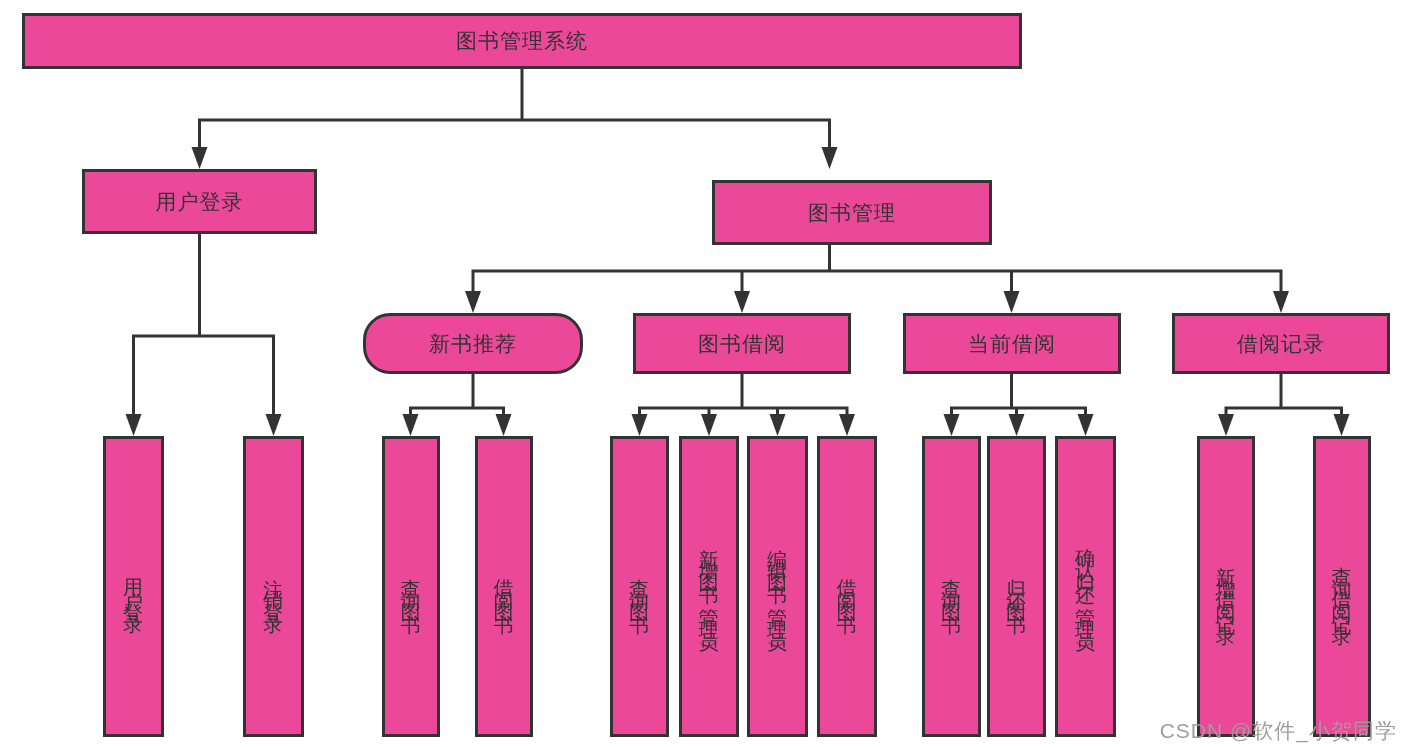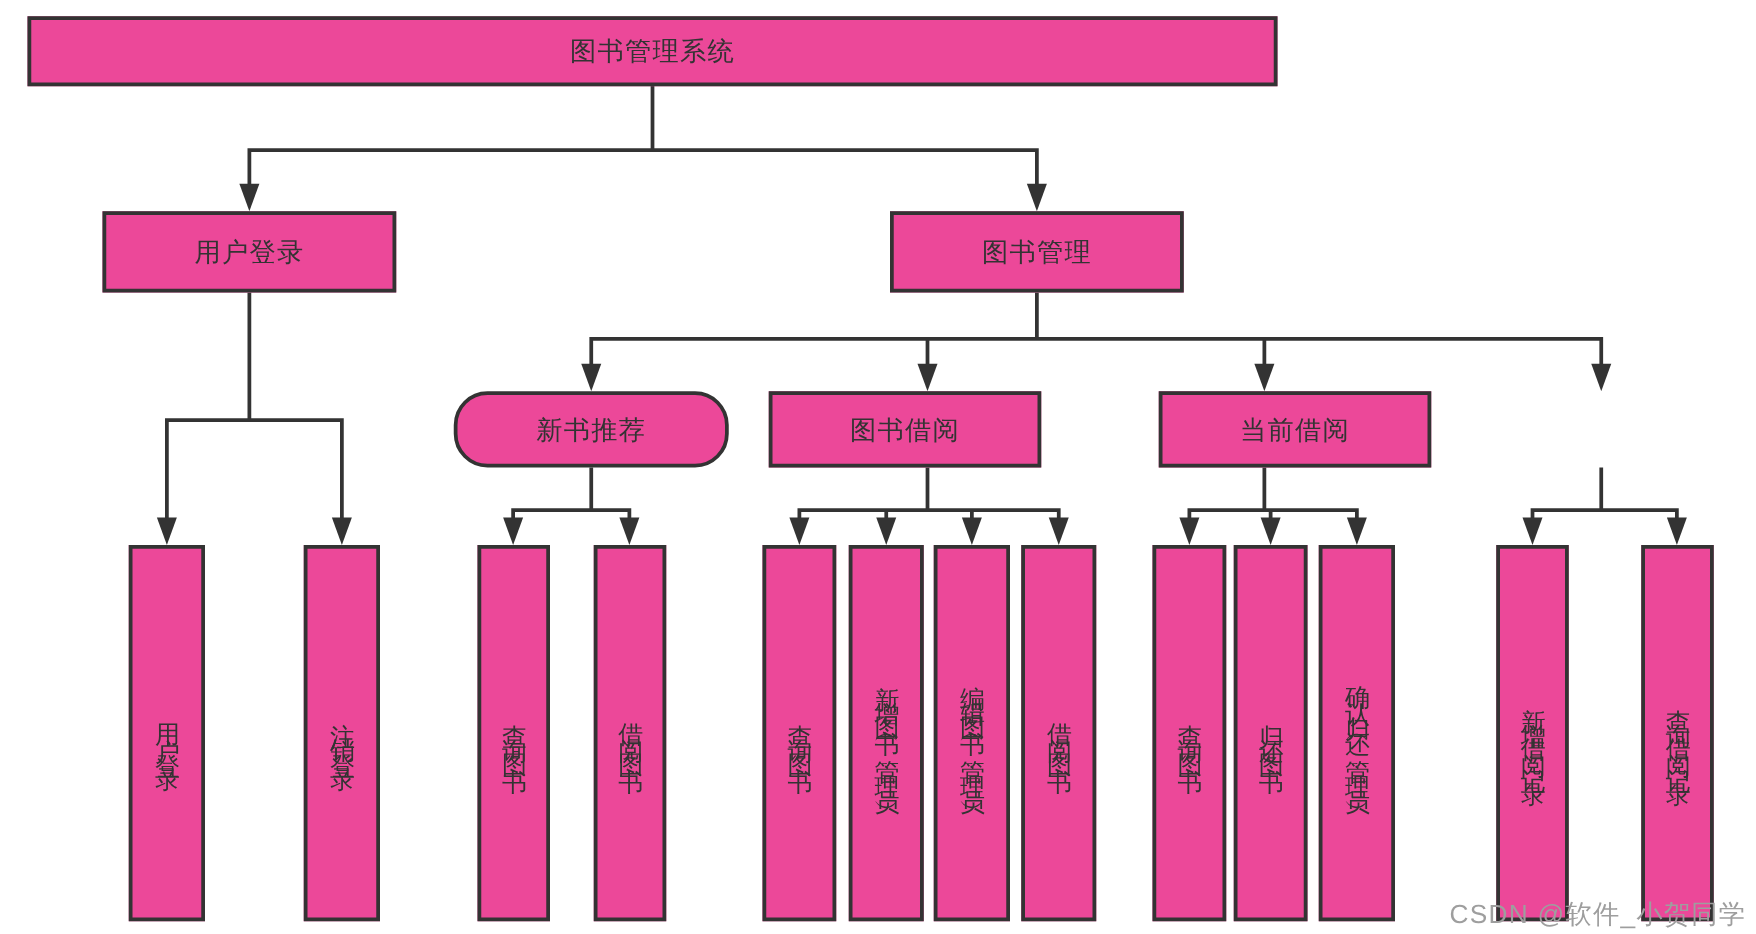--- a/index.html
+++ b/index.html
@@ -38,25 +38,25 @@
   }
   .box.v {
     font-size: 20px;
     writing-mode: vertical-rl;
     text-orientation: mixed;
     letter-spacing: 12px;
     line-height: 1;
   }
   .box.root { left: 22px;  top: 13px;  width: 1000px; height: 56px; }
   .box.lv1-a { left: 82px;  top: 169px; width: 235px; height: 65px; }
-  .box.lv1-b { left: 712px; top: 169px; width: 235px; height: 65px; }
+  .box.lv1-b { left: 712px; top: 180px; width: 280px; height: 65px; }
   .box.lv2 { top: 313px; height: 61px; }
   .box.lv2-a { left: 363px;  width: 220px; border-radius: 27px; }
-  .box.lv2-b { left: 615px;  width: 218px; }
-  .box.lv2-c { left: 927px;  width: 218px; }
+  .box.lv2-b { left: 633px;  width: 218px; }
+  .box.lv2-c { left: 903px;  width: 218px; }
   .box.lv2-d { left: 1172px; width: 218px; }
   .box.leaf { top: 436px; height: 301px; }
   .leaf-1  { left: 103px;  width: 61px; }
   .leaf-2  { left: 243px;  width: 61px; }
   .leaf-3  { left: 382px;  width: 58px; }
   .leaf-4  { left: 475px;  width: 58px; }
   .leaf-5  { left: 610px;  width: 59px; }
   .leaf-6  { left: 679px;  width: 60px; }
   .leaf-7  { left: 747px;  width: 61px; }
   .leaf-8  { left: 817px;  width: 60px; }
@@ -133,20 +133,23 @@
 
   <div class="box h lv2 lv2-a">
     <span>新书推荐</span>
   </div>
   <div class="box h lv2 lv2-b">
     <span>图书借阅</span>
   </div>
   <div class="box h lv2 lv2-c">
     <span>当前借阅</span>
   </div>
+  <div class="box h lv2 lv2-d">
+    <span>借阅记录</span>
+  </div>
 
   <div class="box v leaf leaf-1">
     <span>用户登录</span>
   </div>
   <div class="box v leaf leaf-2">
     <span>注销登录</span>
   </div>
   <div class="box v leaf leaf-3">
     <span>查询图书</span>
   </div>

